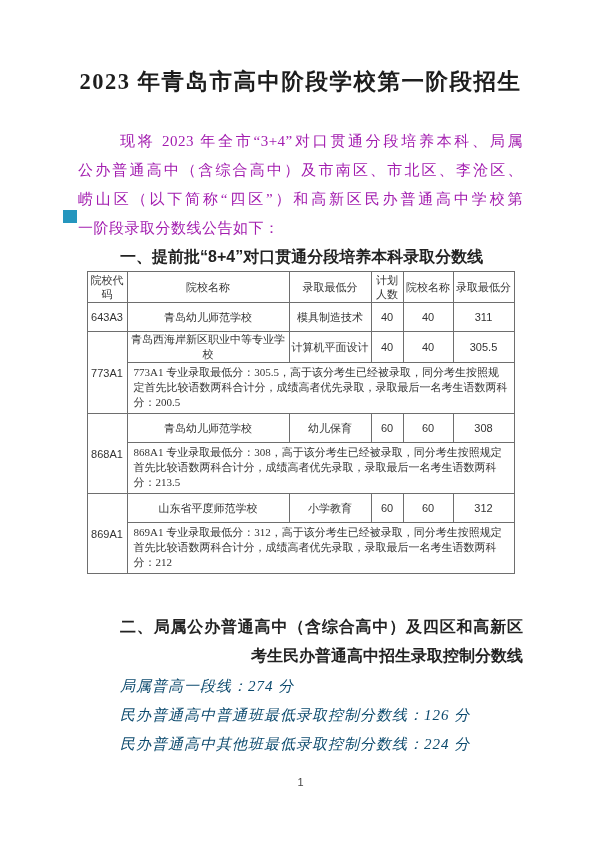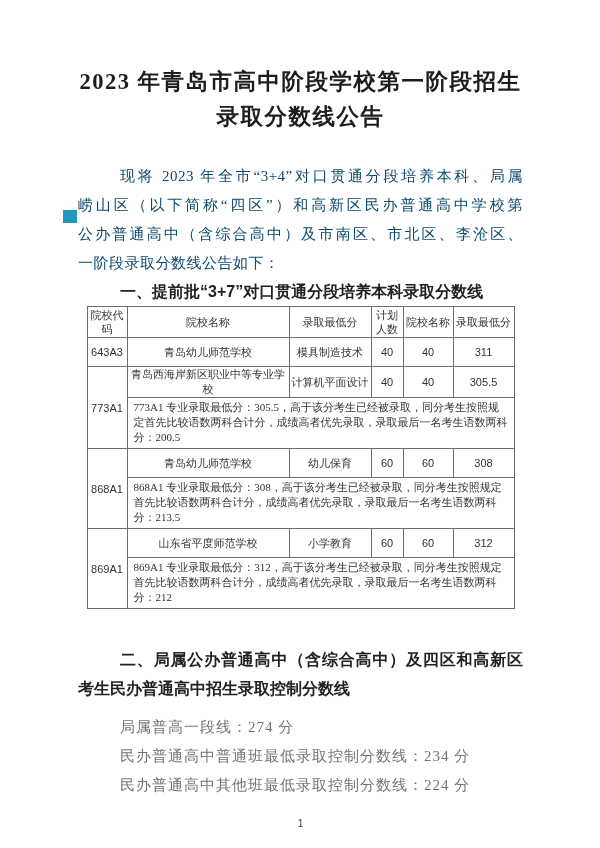--- a/index.html
+++ b/index.html
@@ -20,21 +20,21 @@
     margin-top:64px;
     text-align:center;
     font-weight:bold;
     font-size:22.5px;
     line-height:35px;
     letter-spacing:1.5px;
     color:#1d1d1d;
     font-family:"Liberation Serif","DejaVu Serif",serif;
   }
 
-  .intro{margin-top:28px;font-size:15px;line-height:29px;letter-spacing:0.5px;color:#0c4a6e;}
+  .intro{margin-top:28px;font-size:15px;line-height:29px;letter-spacing:0.5px;color:#a21caf;}
   .intro .jline{text-align:justify;text-align-last:justify;}
   .intro .first{text-indent:42px;}
   .intro .last{text-align:center;text-align-last:left;}
 
   .h1{
     margin-top:3px;
     padding-left:42px;
     font-family:"Liberation Sans","DejaVu Sans",sans-serif;
     font-weight:bold;font-size:16px;line-height:22px;color:#222;
   }
@@ -63,56 +63,55 @@
   }
   .score-table td.note{
     text-align:left;
     padding:2px 5px 3px 6px;
     line-height:15px;
     font-size:11px;
   }
 
   .h2{
     margin-top:38px;
-    font-family:Liberation Mono, monospace;
+    font-family:Liberation Serif, serif;
     font-weight:bold;font-size:16px;line-height:29px;color:#222;
   }
   .h2 .l1{padding-left:42px;text-align:justify;text-align-last:justify;}
-  .h2 .l2{text-align:left;}
+  .h2 .l2{text-align:right;}
 
-  .score-lines{margin-top:8px;padding-left:42px;font-size:15px;line-height:29px;letter-spacing:1px;color:#737373;}
+  .score-lines{margin-top:2px;padding-left:42px;font-size:15px;line-height:29px;letter-spacing:1px;color:#0c4a6e;font-style:italic;}
 
   .page-num{
     margin-top:17px;text-align:center;
     font-size:11px;color:#444;
     font-family:"Liberation Sans","DejaVu Sans",sans-serif;
   }
 </style>
 </head>
 <body>
 
 <div class="page">
 
   <span class="marker"></span>
 
   <div class="content">
 
     <div class="doc-title">
       <div>2023 年青岛市高中阶段学校第一阶段招生</div>
-      <div>录取分数线公告</div>
     </div>
 
     <div class="intro">
       <div class="jline first">现将 2023 年全市“3+4”对口贯通分段培养本科、局属</div>
+      <div class="jline">公办普通高中（含综合高中）及市南区、市北区、李沧区、</div>
       <div class="jline">崂山区（以下简称“四区”）和高新区民办普通高中学校第</div>
-      <div class="jline">公办普通高中（含综合高中）及市南区、市北区、李沧区、</div>
       <div class="last">一阶段录取分数线公告如下：</div>
     </div>
 
-    <div class="h1">一、提前批“3+7”对口贯通分段培养本科录取分数线</div>
+    <div class="h1">一、提前批“8+4”对口贯通分段培养本科录取分数线</div>
 
     <table class="score-table">
       <colgroup>
         <col style="width:40px">
           <col style="width:162px">
           <col style="width:82px">
         <col style="width:32px">
           <col style="width:50px">
           <col style="width:61px">
       </colgroup>
@@ -173,20 +172,20 @@
       </tbody>
     </table>
 
     <div class="h2">
       <div class="l1">二、局属公办普通高中（含综合高中）及四区和高新区</div>
       <div class="l2">考生民办普通高中招生录取控制分数线</div>
     </div>
 
     <div class="score-lines">
       <div>局属普高一段线：274 分</div>
-      <div>民办普通高中普通班最低录取控制分数线：234 分</div>
+      <div>民办普通高中普通班最低录取控制分数线：126 分</div>
       <div>民办普通高中其他班最低录取控制分数线：224 分</div>
     </div>
 
     <div class="page-num">1</div>
 
   </div>
 </div>
 
 </body></html>

